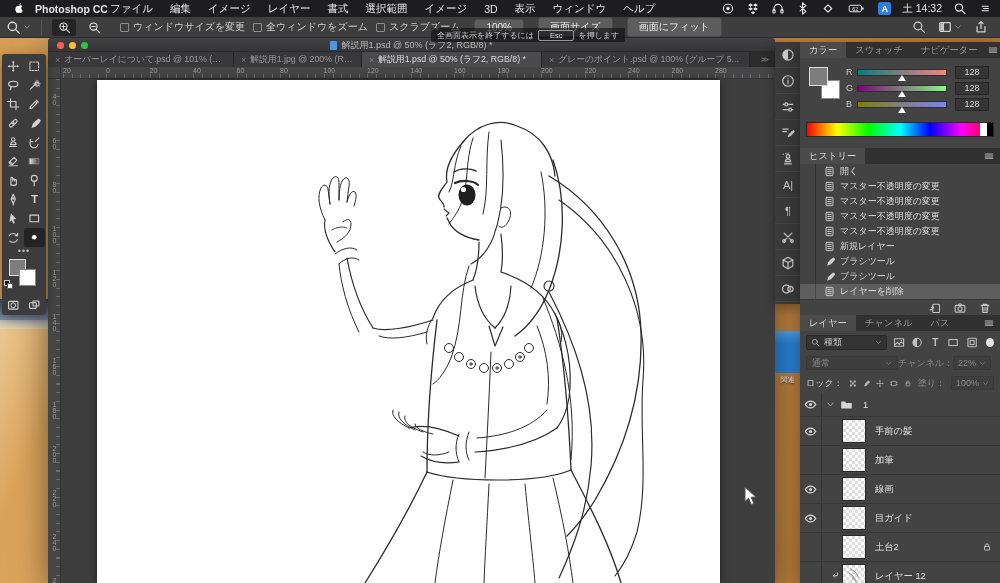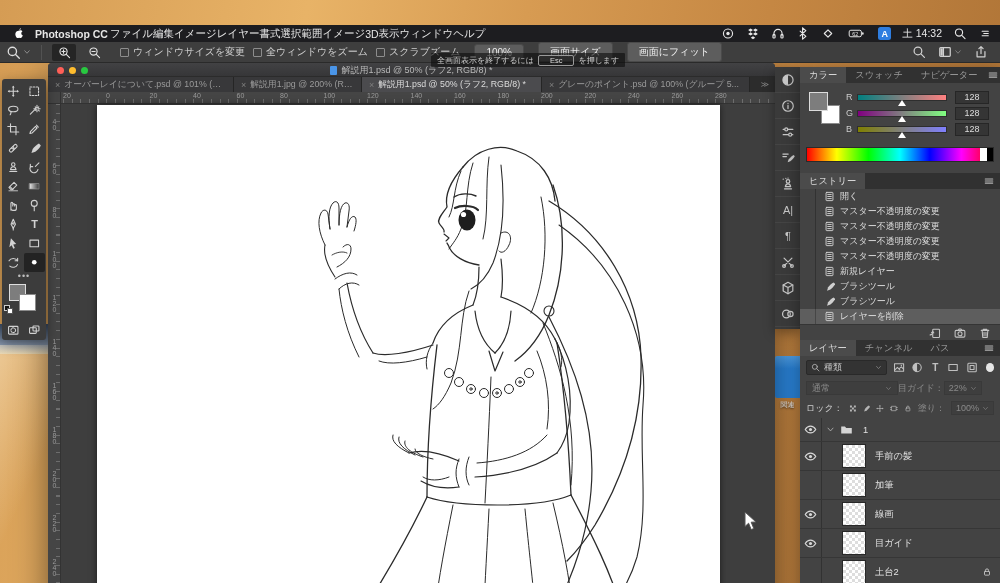--- a/index.html
+++ b/index.html
@@ -1,34 +1,34 @@
 <!DOCTYPE html>
 <html><head>
 <meta charset="utf-8">
 <style>
   html,body{margin:0;padding:0;background:#222;}
   #stage{position:relative;width:1000px;height:583px;overflow:hidden;
     font-family:"Liberation Sans",sans-serif;-webkit-font-smoothing:antialiased;
     background:linear-gradient(100deg,#d59c54 0%,#e8b367 28%,#d79b52 48%,#c58743 70%,#aa7034 100%);}
   #stage *{box-sizing:border-box;}
-  .abs{position:absolute;margin-top:25px;}
+  .abs{position:absolute;}
   .ico{display:inline-flex;align-items:center;justify-content:center;}
   .ico svg{display:block;}
 
   
   #sky-band{left:0;top:299px;width:48px;height:30px;background:linear-gradient(#3e506a,#8897ad 70%,#d8c49a);filter:blur(.6px);}
   #dune-light{left:0;top:320px;width:50px;height:263px;background:linear-gradient(115deg,rgba(255,240,210,.5),rgba(255,240,210,0) 55%);}
   #blue-fragment{left:775px;top:331px;width:25px;height:42px;background:linear-gradient(#53a6ef,#2b86dd 30%,#2b86dd);border-radius:2px 0 0 2px;}
   #desktop-label{left:774px;top:375px;width:27px;font-size:7px;color:#fff;text-shadow:0 1px 2px rgba(0,0,0,.8);text-align:center;}
 
   
   #menubar{left:0;top:0;width:1000px;height:17px;background:#1d1d20;display:flex;align-items:center;
     color:#ececec;font-size:10.5px;z-index:30;padding:0 8px;}
   #menubar .apple{width:13px;height:13px;margin:0 10px 0 4px;color:#fff;}
-  #menu-items{display:flex;align-items:center;}
+  #menu-items{display:flex;gap:17px;align-items:center;}
   .menu-item{white-space:nowrap;color:#e6e6e6;}
   .menu-app{font-weight:bold;margin-right:2px;}
   #menu-status{margin-left:auto;display:flex;gap:11px;align-items:center;color:#e8e8e8;}
   #menu-status .ico{width:14px;height:13px;color:#e8e8e8;}
   #menu-status .battery{width:21px;}
   #input-badge{width:13px;height:13px;background:#2e7de0;border-radius:2.5px;color:#fff;font-size:9px;
     display:flex;align-items:center;justify-content:center;font-weight:bold;}
   #clock{font-size:10.5px;white-space:nowrap;}
 
   
@@ -868,21 +868,21 @@
       </div>
       <div id="blend-row">
         <div id="blend-select">
           <span>通常</span>
           <span class="ico chev">
               <svg viewBox="0 0 16 16" width="100%" height="100%" fill="none" stroke="currentColor" stroke-width="1.4" stroke-linecap="round" stroke-linejoin="round">
                 <path d="M3.5 5.5l4.5 5 4.5-5"></path>
               </svg>
             </span>
         </div>
-        <span class="small-label">目ガイド：</span>
+        <span class="small-label">チャンネル：</span>
         <div class="val-box">
           <span>22%</span>
           <span class="ico chev">
               <svg viewBox="0 0 16 16" width="100%" height="100%" fill="none" stroke="currentColor" stroke-width="1.4" stroke-linecap="round" stroke-linejoin="round">
                 <path d="M3.5 5.5l4.5 5 4.5-5"></path>
               </svg>
             </span>
         </div>
       </div>
       <div id="lock-row">

